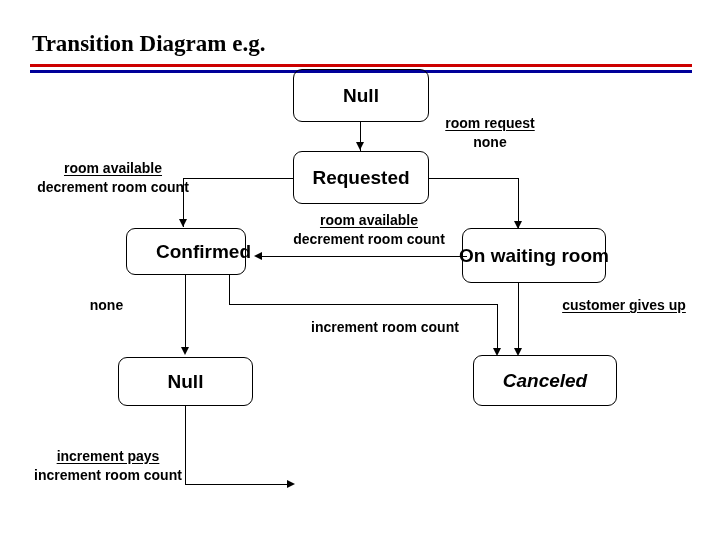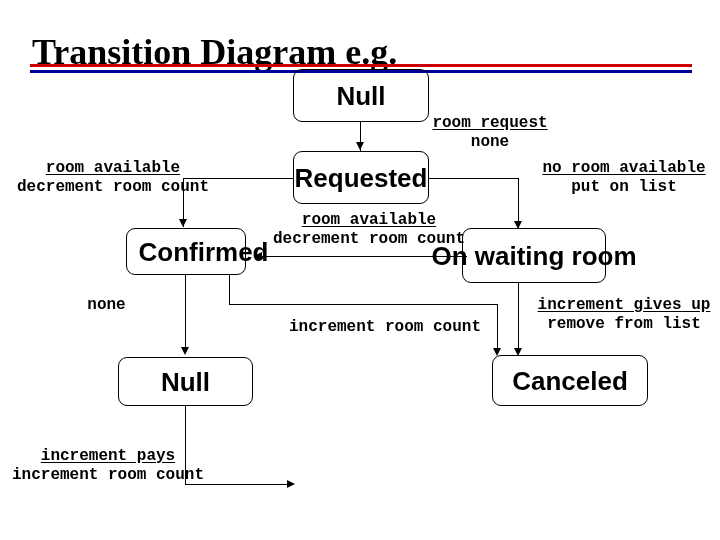--- a/index.html
+++ b/index.html
@@ -14,21 +14,21 @@
     background: #ffffff;
     overflow: hidden;
     font-family: "Liberation Sans", sans-serif;
   }
   #title {
     position: absolute;
     left: 32px;
     top: 31px;
     font-family: "Liberation Serif", serif;
     font-weight: bold;
-    font-size: 36px;
+    font-size: 23px;
     color: #000000;
     letter-spacing: 0px;
     white-space: nowrap;
   }
   .rule {
     position: absolute;
     left: 30px;
     width: 662px;
     height: 3px;
   }
@@ -42,35 +42,35 @@
     border: 1.6px solid #000000;
     border-radius: 9px;
     background: transparent;
     display: flex;
     align-items: center;
     justify-content: center;
   }
   .node .node-label {
     font-family: "Liberation Sans", sans-serif;
     font-weight: bold;
-    font-size: 26px;
+    font-size: 19px;
     color: #000000;
     white-space: nowrap;
     line-height: 1;
   }
 
   
   .tlabel {
     position: absolute;
     text-align: center;
     white-space: nowrap;
     color: #000000;
-    font-family: Liberation Mono, monospace;
+    font-family: Liberation Sans, sans-serif;
     font-weight: bold;
-    font-size: 16px;
+    font-size: 14px;
     line-height: 19px;
   }
   .tlabel .event {
     display: inline-block;
     text-decoration: underline;
     text-underline-offset: 2px;
   }
   .tlabel .action {
     display: block;
   }
@@ -156,56 +156,51 @@
   </div>
 
   <div class="node" style="left:462px; top:228px; width:144px; height:55px;">
     <span class="node-label">On waiting room</span>
   </div>
 
   <div class="node" style="left:118px; top:357px; width:135px; height:49px;">
     <span class="node-label">Null</span>
   </div>
 
-  <div class="node" style="left:492px; top:355px; width:156px; height:51px;">
+  <div class="node" style="left:473px; top:355px; width:144px; height:51px;font-style:italic;">
     <span class="node-label">Canceled</span>
   </div>
 
 
   <div class="tlabel" style="left:421px; top:114px; width:138px;">
     <span class="event">room request</span>
     <span class="action">none</span>
   </div>
 
   <div class="tlabel" style="left:-18px; top:159px; width:262px;">
     <span class="event">room available</span>
     <span class="action">decrement room count</span>
   </div>
 
-  <div class="tlabel" style="left:533px; top:159px; width:182px;">
-    <span class="event">no room available</span>
-    <span class="action">put on list</span>
-  </div>
 
   <div class="tlabel" style="left:244px; top:211px; width:250px;">
     <span class="event">room available</span>
     <span class="action">decrement room count</span>
   </div>
 
   <div class="tlabel" style="left:9px; top:296px; width:195px;">
     <span class="action">none</span>
   </div>
 
   <div class="tlabel" style="left:269px; top:318px; width:232px;">
     <span class="action">increment room count</span>
   </div>
 
   <div class="tlabel" style="left:528px; top:296px; width:192px;">
-    <span class="event">increment gives up</span>
-    <span class="action">remove from list</span>
+    <span class="event">customer gives up</span>
   </div>
 
   <div class="tlabel" style="left:-12px; top:447px; width:240px;">
     <span class="event">increment pays</span>
     <span class="action">increment room count</span>
   </div>
 
 </div>
 
 </body></html>

